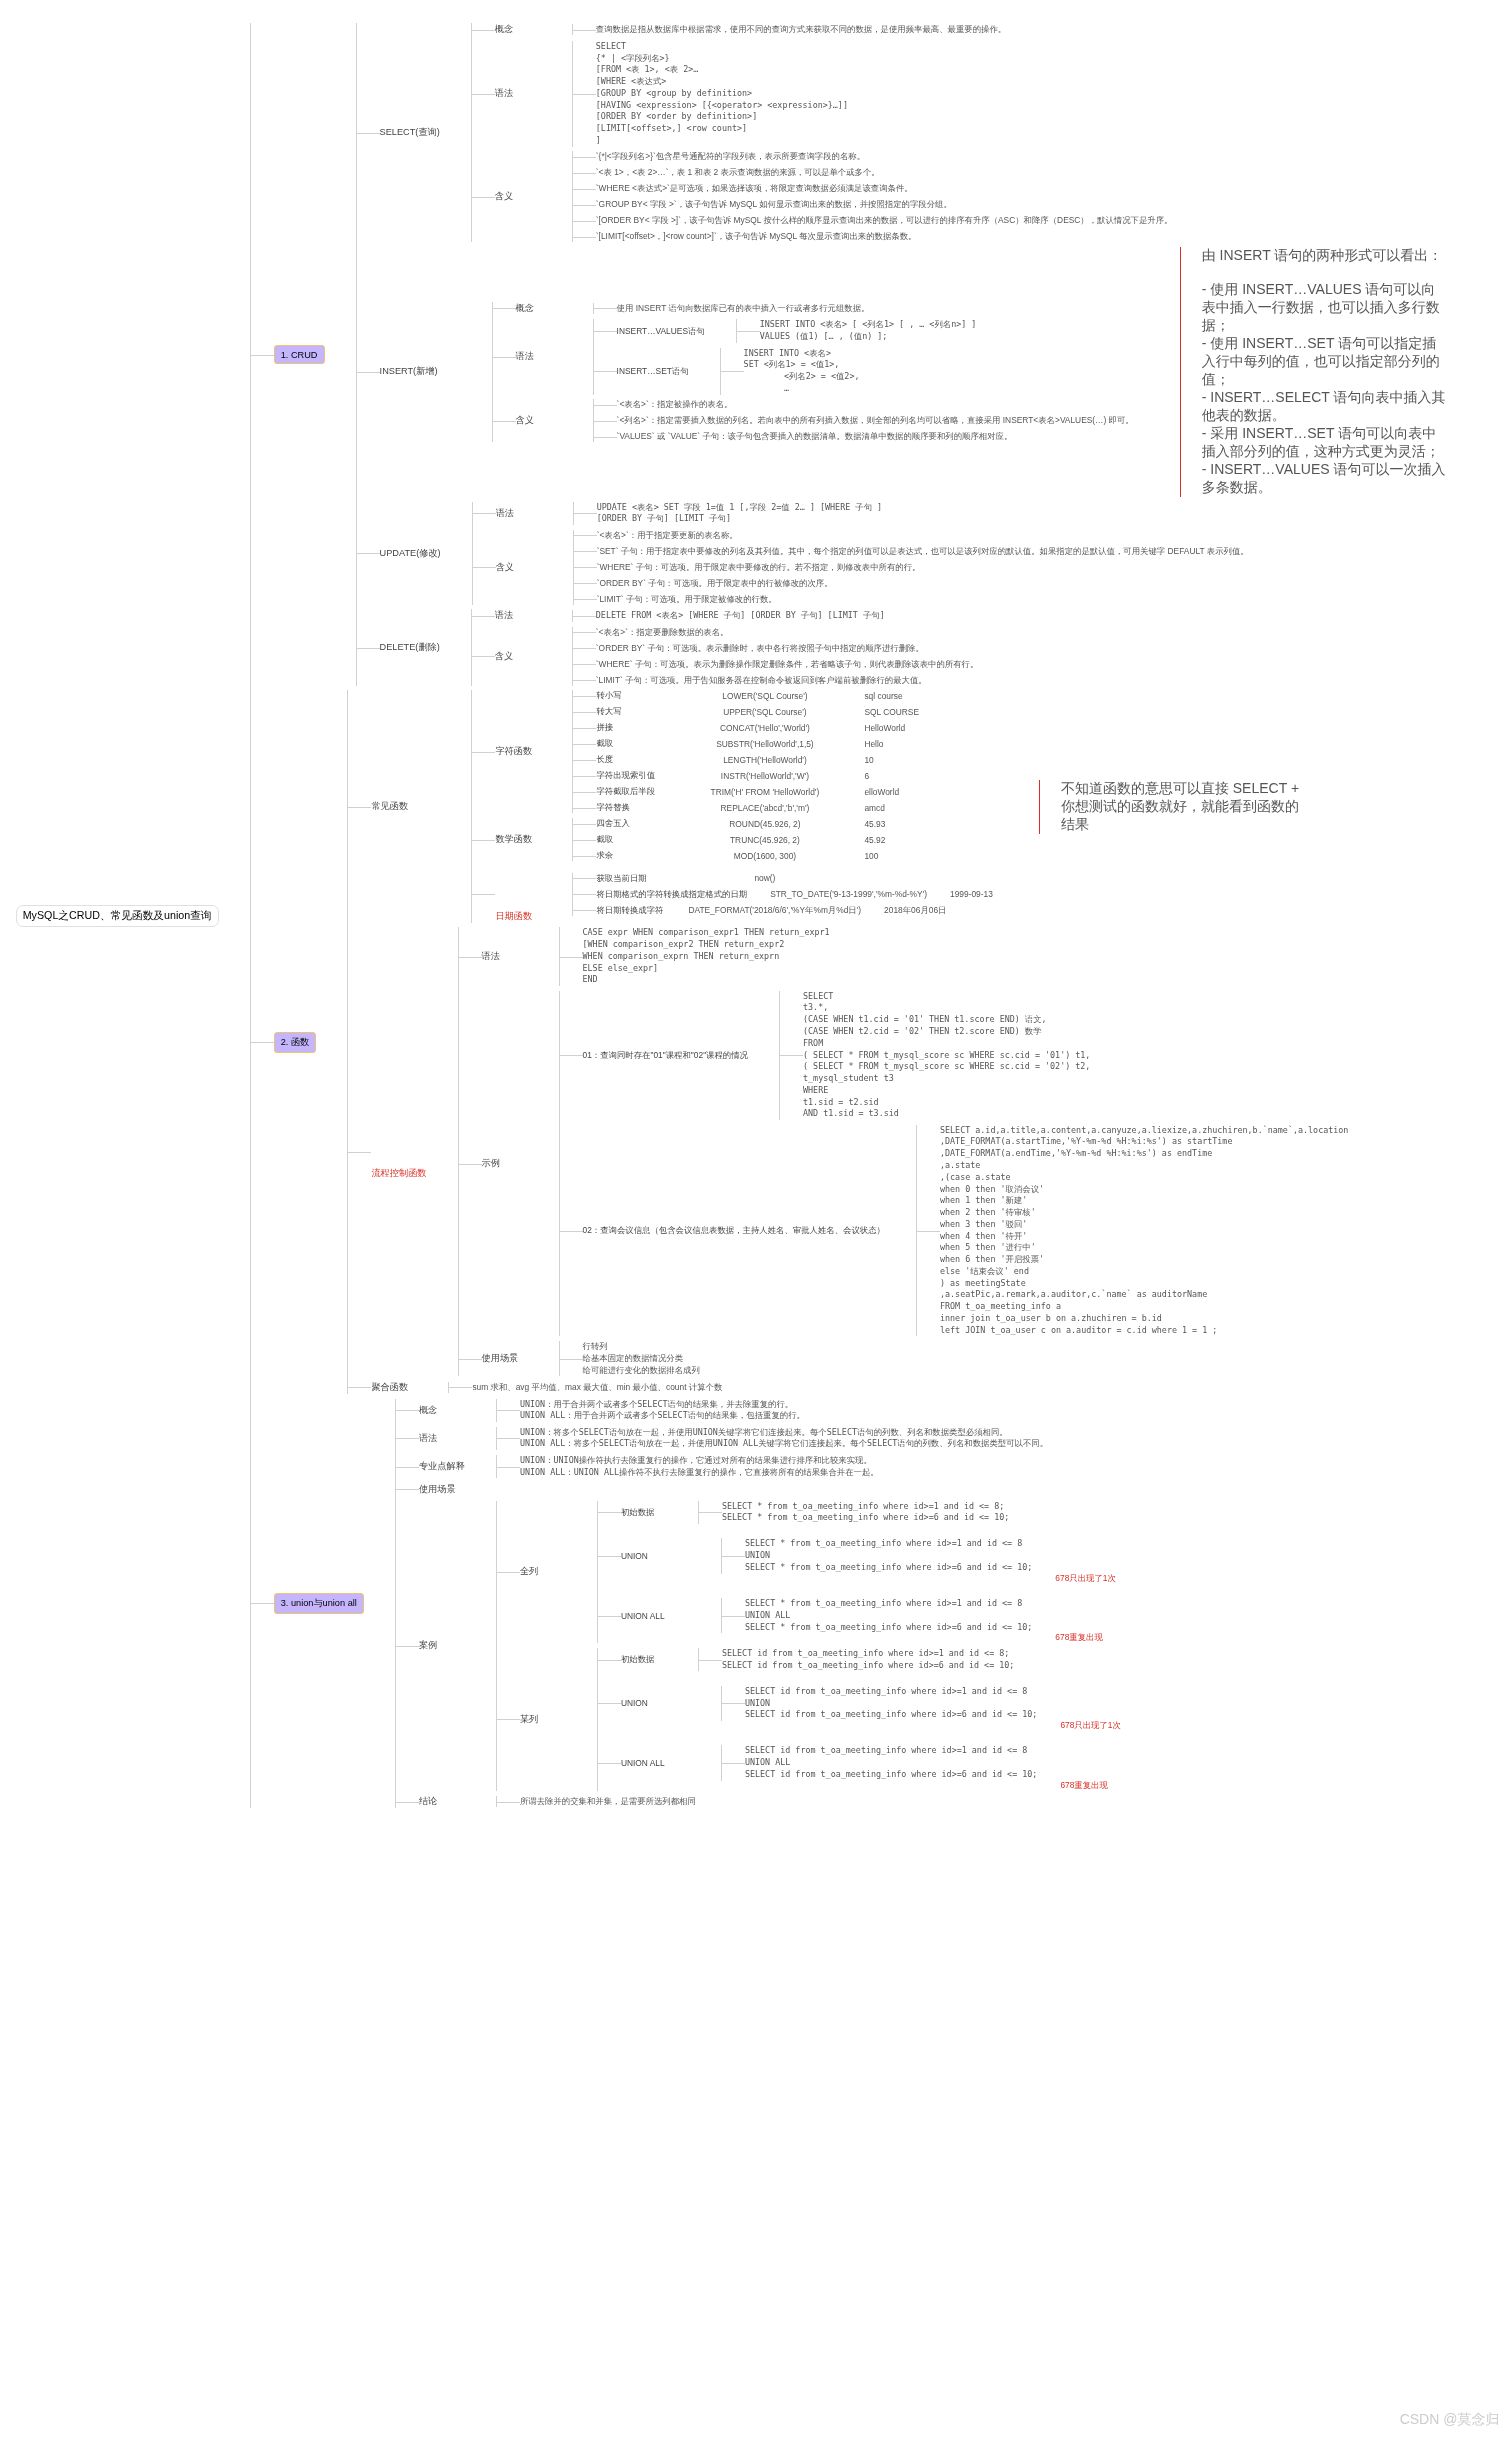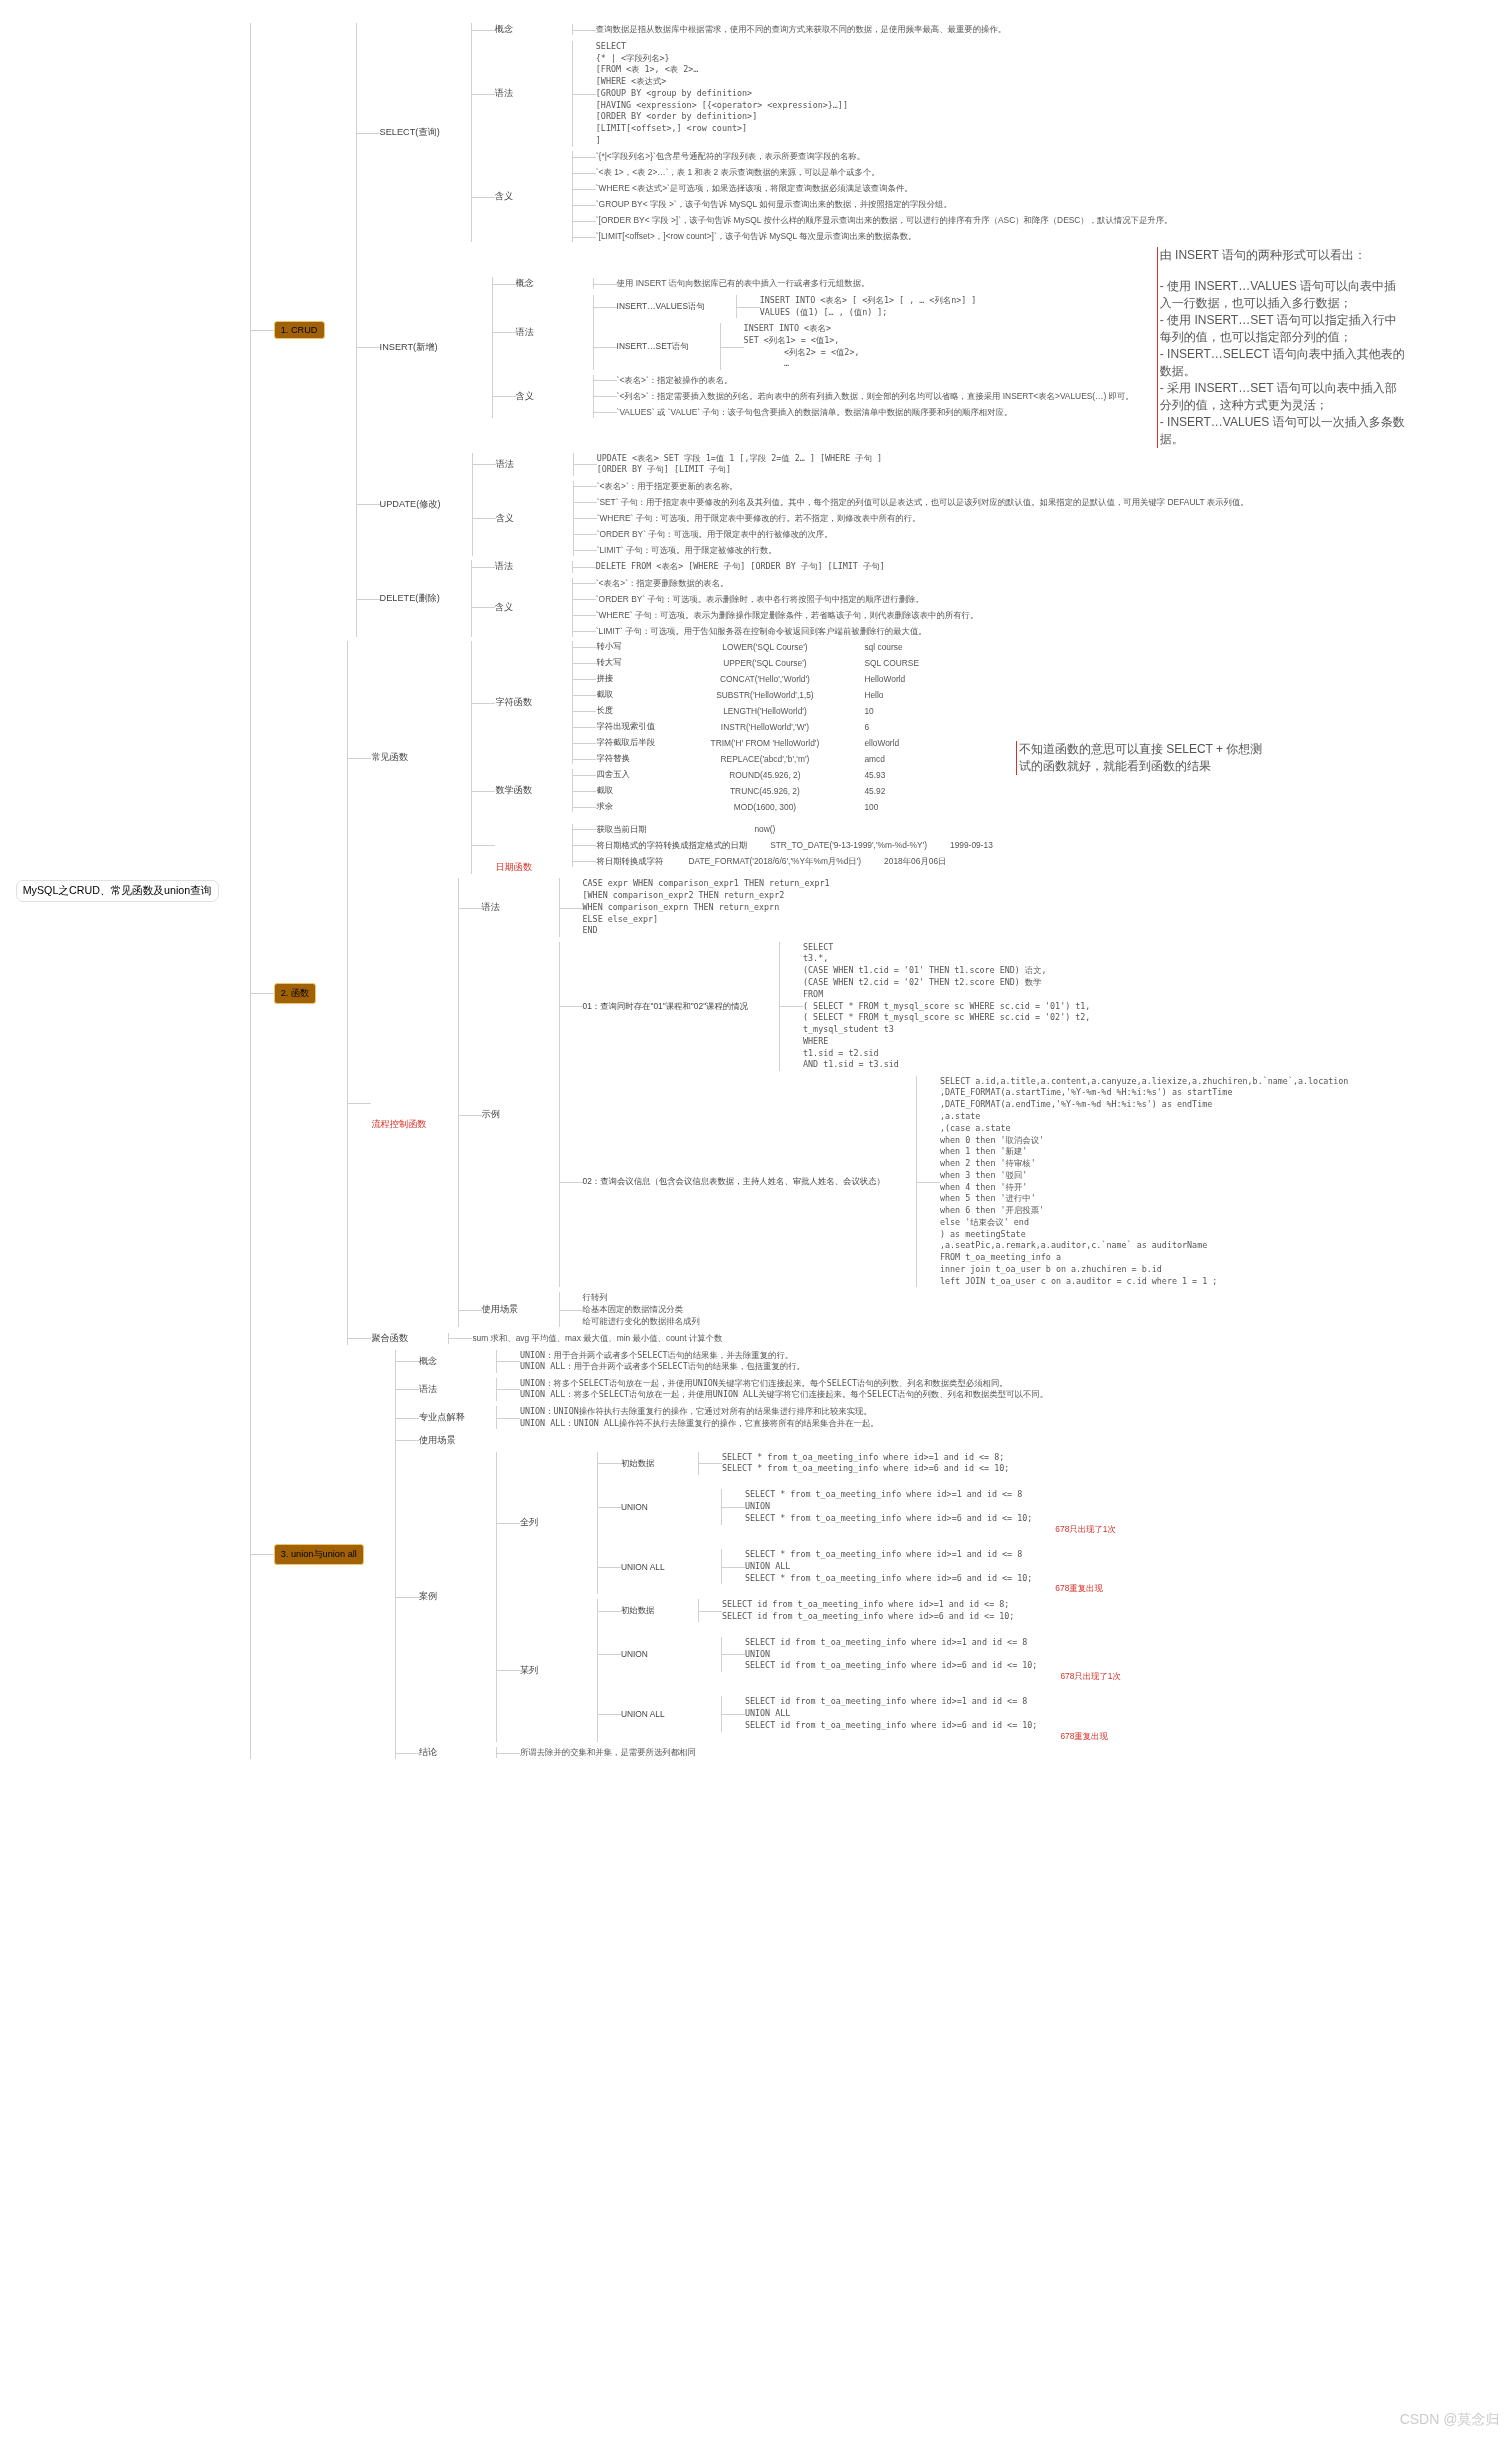--- a/index.html
+++ b/index.html
@@ -1,26 +1,26 @@
 <!DOCTYPE html>
 <html style="font-size:12.2px"><head>
 <meta charset="utf-8">
 <style>
   body { font-family: "Microsoft YaHei", Arial, sans-serif; font-size: 9.2px; background: #fff; padding: 15.3px 7.6px; }
   .mindmap { display: flex; align-items: center; }
   .node-box { white-space: pre-wrap; word-break: normal; padding: 3.1px 6.1px; display: inline-block; }
   .root { border: 0.8px solid #e0e0e0; border-radius: 7px; font-size: 10.7px; font-weight: 500; }
-  .l1 { background: #a16207; border: 0.8px solid #f0c36d; border-radius: 3.1px; font-weight: 500; text-align: center; }
+  .l1 { background: #c4b5fd; border: 0.8px solid #f0c36d; border-radius: 3.1px; font-weight: 500; text-align: center; }
   .children { margin-left: 31px; border-left: 0.8px solid #d0d0d0; padding-left: 23px; display: flex; flex-direction: column; gap: 4.6px; }
   .row { display: flex; align-items: center; position: relative; }
   .row::before { content: ""; position: absolute; left: -23px; top: 50%; width: 23px; height: 0.8px; background: #d0d0d0; }
   .label { color: #444; min-width: 46px; }
   .label.mono { font-family: monospace; white-space: pre; font-size: 8.4px; line-height: 1.4; color: #555; }
   .redtxt { color: #d93025; margin-top: 44px; }
-  .sidenote { border-left: 1.5px solid #d93025; padding-left: 2px; font-size: 12px; white-space: pre-wrap; color: #555; max-width: 245px; align-self: center; }
+  .sidenote { border-left: 1.5px solid #d93025; padding-left: 21px; margin-left: 23px; font-size: 14px; white-space: pre-wrap; color: #555; max-width: 245px; align-self: center; }
   .leaf { color: #555; text-align: center; }
   .hgroup { display: flex; align-items: center; gap: 23px; }
   .sub { display: flex; flex-direction: column; gap: 5px; }
   .thin { font-size: 8.4px; }
   .watermark { position: fixed; right: 7.6px; bottom: 7.6px; color: #ccc; font-size: 14px; }
 </style>
 </head>
 <body>
 
 <div class="mindmap">

